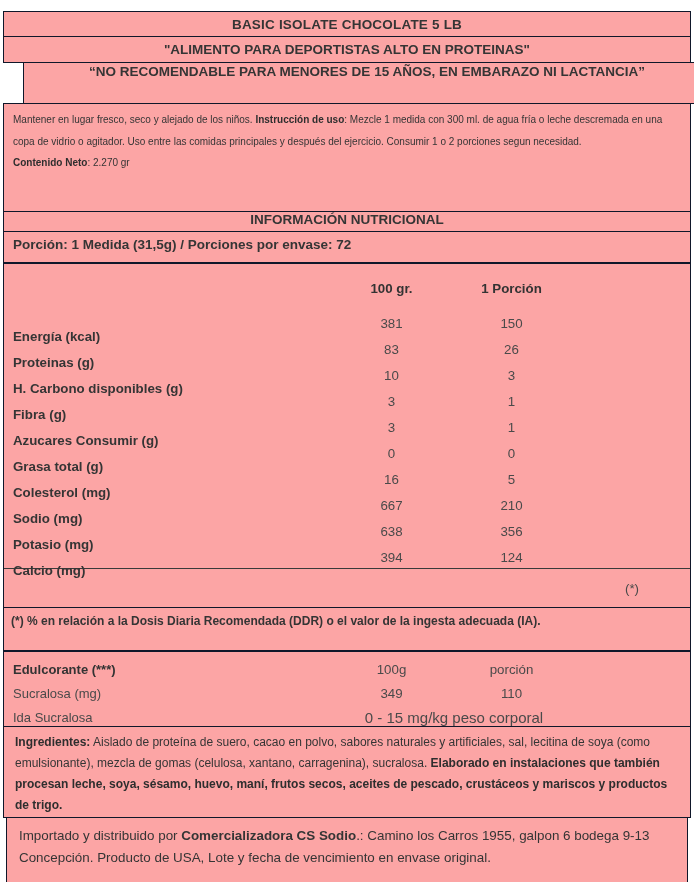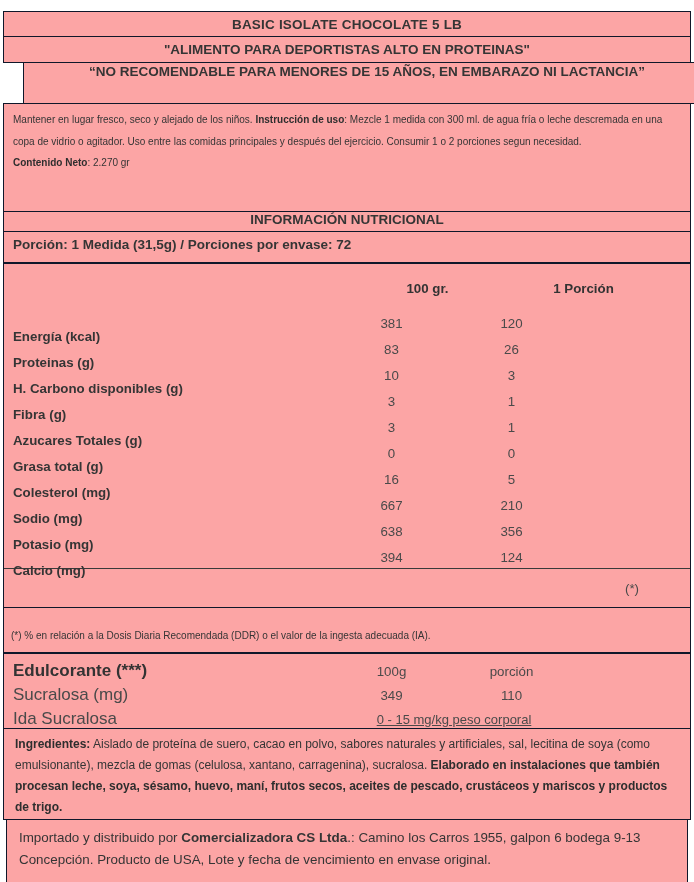--- a/index.html
+++ b/index.html
@@ -34,37 +34,37 @@
   .section-header { height: 21px; display:flex; align-items:flex-start; justify-content:center;
                     font-weight: bold; font-size: 13.5px; }
   .serving-box  { height: 33px; padding: 5px 9px; font-weight: bold; font-size: 13.5px;
                   border-bottom-width: 2px; }
 
   
   .table-box { height: 345px; padding-top: 10px; }
   .nrow { display: grid; grid-template-columns: 330px 115px 125px 1fr; align-items: center; }
   .nrow .c1 { padding-left: 9px; font-weight: bold; font-size: 13.3px; margin-top: 27px; }
   .nrow .c2, .nrow .c3, .nrow .c4 { text-align: center; font-size: 13.3px; color: #4a4a4a; }
-  .nheader { height: 28px; gap: 36px; }
+  .nheader { height: 28px; }
   .nheader .c2, .nheader .c3 { font-weight: bold; color: #333; }
   .datarow { height: 26px; }
   .subdivider { border-top: 1px solid #3a3a3a; margin-top: 6px; }
   .starrow  { height: 24px; padding-top: 6px; }
   .ironrow  { height: 26px; }
 
-  .footnote-box { height: 45px; padding: 22px 7px; font-size: 10px;
-                  border-bottom-width: 2px; }
+  .footnote-box { height: 45px; padding: 6px 7px; font-size: 12px;
+                  border-bottom-width: 2px; font-weight: bold; }
 
   
   .sweetener-box { height: 76px; padding-top: 5px; }
   .srow { display: grid; grid-template-columns: 330px 115px 125px 1fr; align-items: center; height: 24px; }
-  .srow .c1 { padding-left: 9px; font-size: 17px; color: #4a4a4a; }
+  .srow .c1 { padding-left: 9px; font-size: 13px; color: #4a4a4a; }
   .srow.shead .c1 { font-weight: bold; color: #333; }
   .srow .c2, .srow .c3 { text-align: center; font-size: 13.3px; color: #4a4a4a; }
-  .srow .cspan { grid-column: 2 / 4; text-align: center; font-size: 13px; color: #4a4a4a; text-decoration: underline; }
+  .srow .cspan { grid-column: 2 / 4; text-align: center; font-size: 15px; color: #4a4a4a; }
 
   .ingredients-box { height: 92px; padding: 5px 11px; font-size: 12px; line-height: 21px; }
   .ingredients-box b { color: #2e2e2e; }
 
   .distributor-box { height: 68px; margin-left: 3px; margin-right: 3px; width: calc(100% - 6px);
                      border-bottom: none; padding: 7px 12px; font-size: 13.4px; line-height: 22px; }
 </style>
 </head>
 <body>
 
@@ -101,21 +101,21 @@
       <div class="nrow nheader">
         <span class="c1"></span>
         <span class="c2">100 gr.</span>
         <span class="c3">1 Porción</span>
         <span class="c4"></span>
       </div>
 
       <div class="nrow datarow">
         <span class="c1">Energía (kcal)</span>
         <span class="c2">381</span>
-        <span class="c3">120</span>
+        <span class="c3">150</span>
         <span class="c4"></span>
       </div>
       <div class="nrow datarow">
         <span class="c1">Proteinas (g)</span>
         <span class="c2">83</span>
         <span class="c3">26</span>
         <span class="c4"></span>
       </div>
       <div class="nrow datarow">
         <span class="c1">H. Carbono disponibles (g)</span>
@@ -123,21 +123,21 @@
         <span class="c3">3</span>
         <span class="c4"></span>
       </div>
       <div class="nrow datarow">
         <span class="c1">Fibra (g)</span>
         <span class="c2">3</span>
         <span class="c3">1</span>
         <span class="c4"></span>
       </div>
       <div class="nrow datarow">
-        <span class="c1">Azucares Totales (g)</span>
+        <span class="c1">Azucares Consumir (g)</span>
         <span class="c2">3</span>
         <span class="c3">1</span>
         <span class="c4"></span>
       </div>
       <div class="nrow datarow">
         <span class="c1">Grasa total (g)</span>
         <span class="c2">0</span>
         <span class="c3">0</span>
         <span class="c4"></span>
       </div>
@@ -204,17 +204,17 @@
         <span class="cspan">0 - 15 mg/kg peso corporal</span>
         <span></span>
       </div>
     </div>
 
     <div class="box ingredients-box">
       <b>Ingredientes:</b><span> Aislado de proteína de suero, cacao en polvo, sabores naturales y artificiales, sal, lecitina de soya (como emulsionante), mezcla de gomas (celulosa, xantano, carragenina), sucralosa. </span><b>Elaborado en instalaciones que también procesan leche, soya, sésamo, huevo, maní, frutos secos, aceites de pescado, crustáceos y mariscos y productos de trigo.</b>
     </div>
 
     <div class="box distributor-box">
-      <span>Importado y distribuido por </span><b>Comercializadora CS Ltda</b><span>.: Camino los Carros 1955, galpon 6 bodega 9-13 Concepción. Producto de USA, Lote y fecha de vencimiento en envase original.</span>
+      <span>Importado y distribuido por </span><b>Comercializadora CS Sodio</b><span>.: Camino los Carros 1955, galpon 6 bodega 9-13 Concepción. Producto de USA, Lote y fecha de vencimiento en envase original.</span>
     </div>
 
   </div>
 </div>
 
 </body></html>

